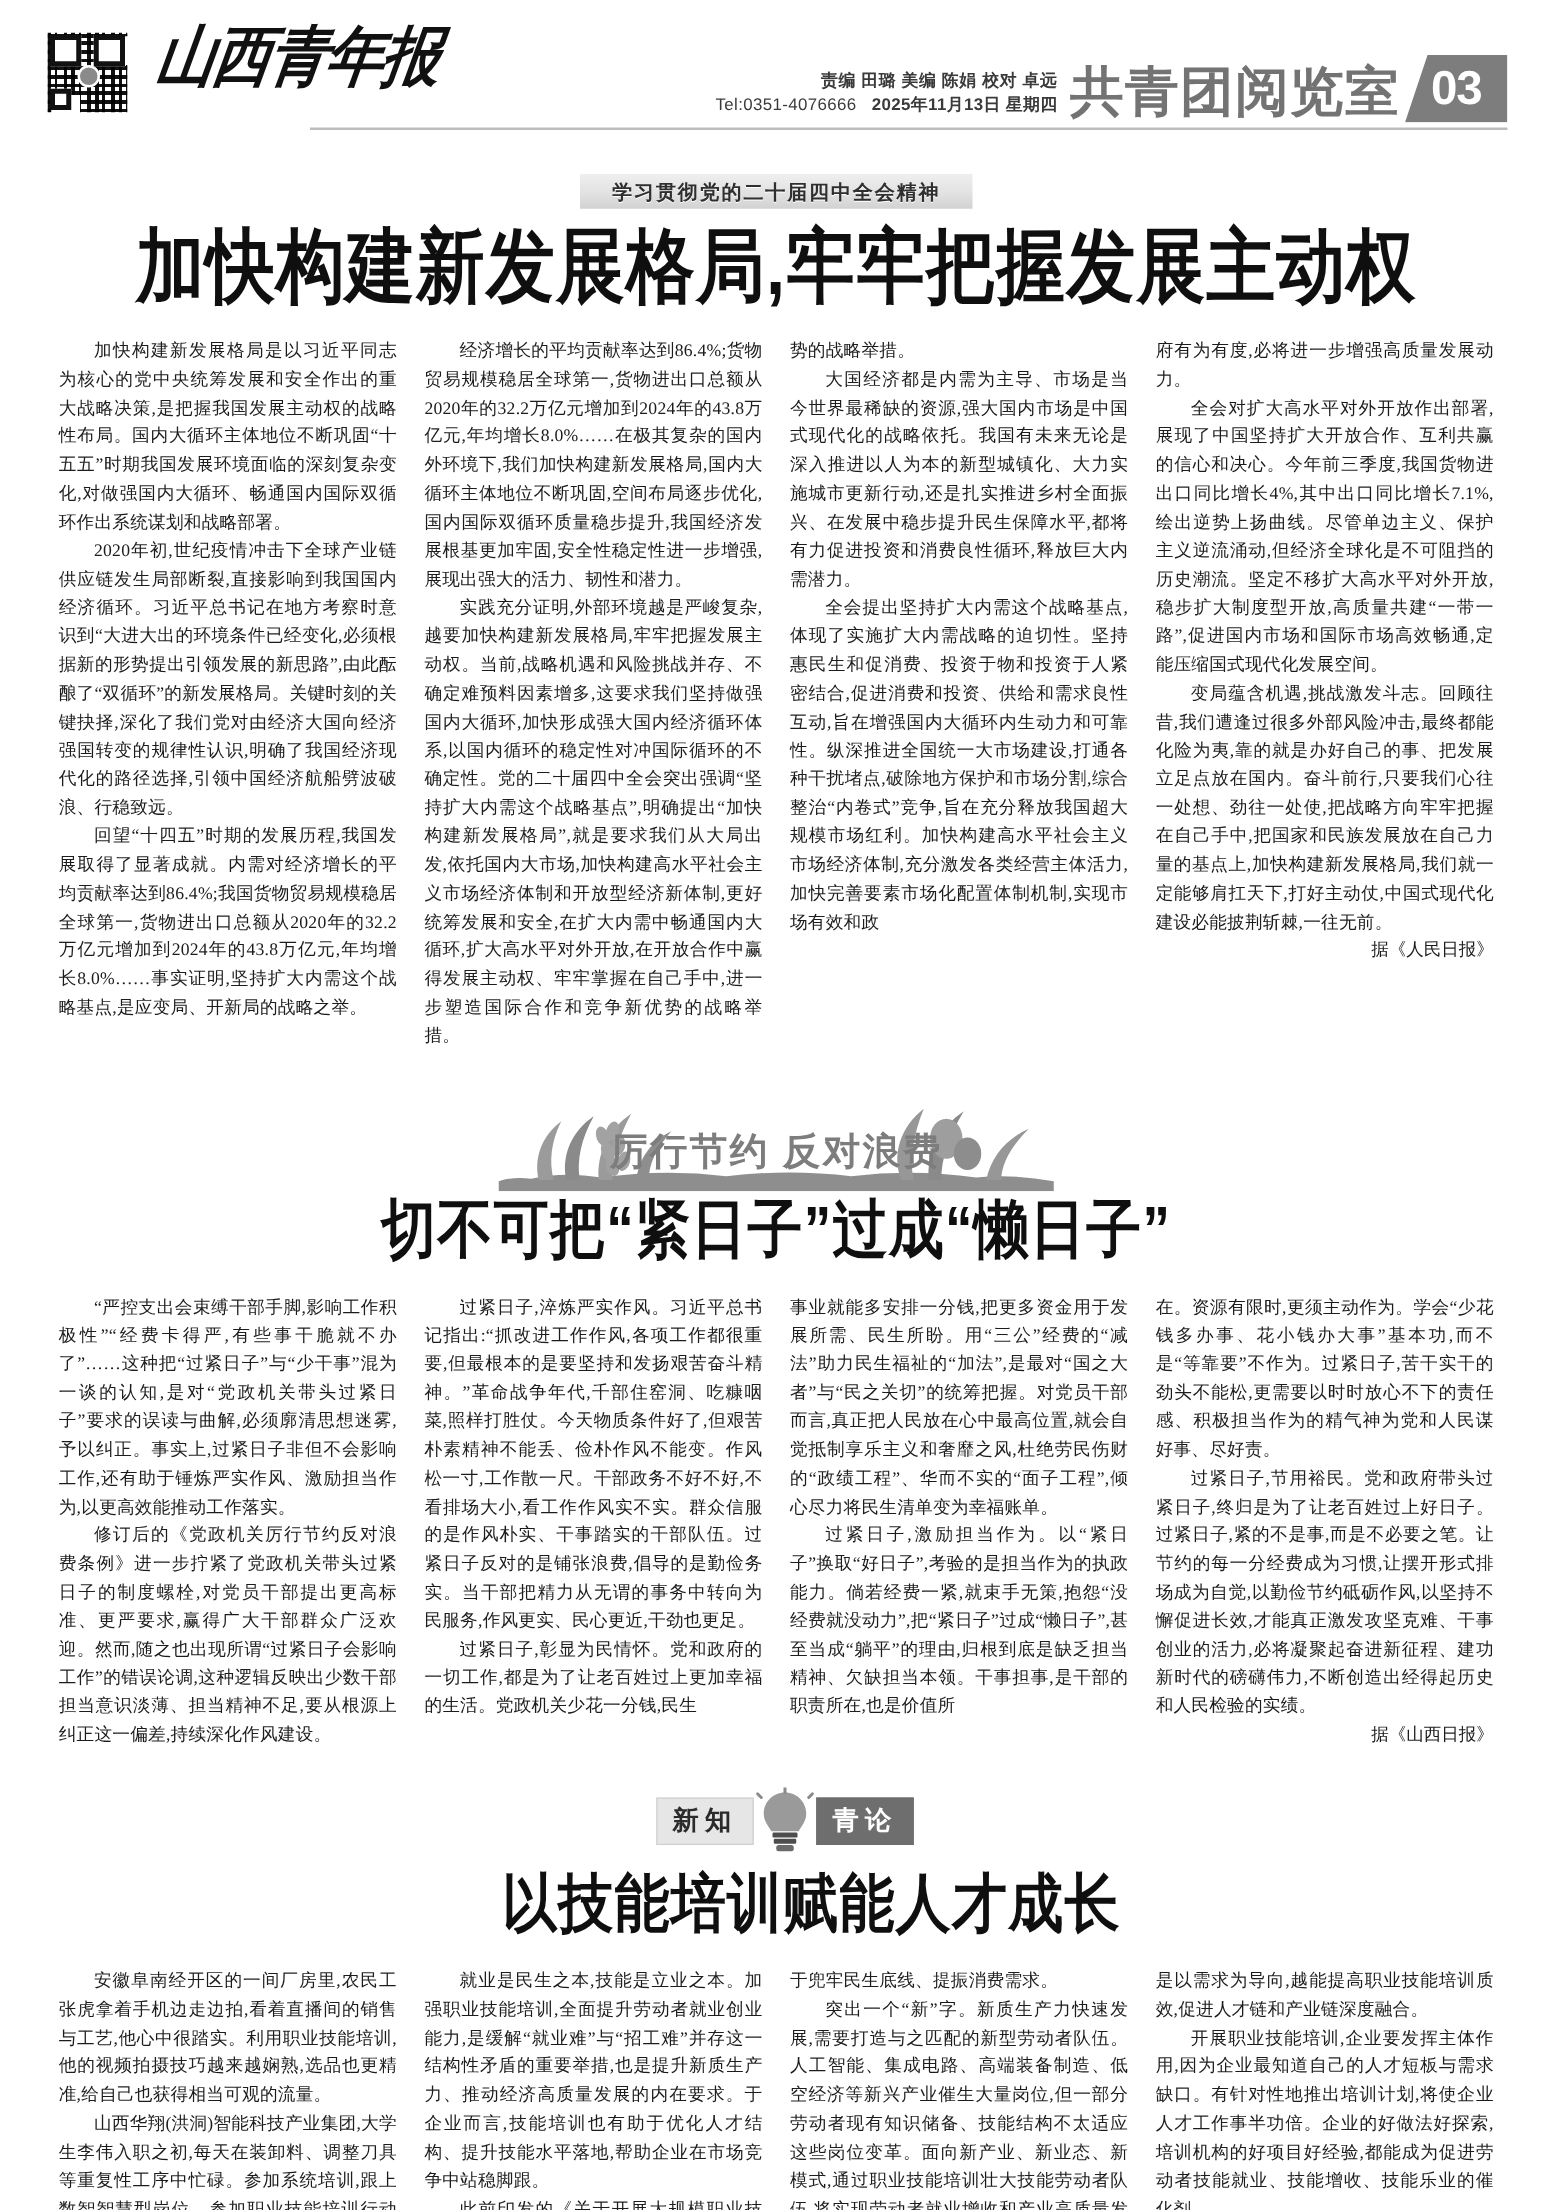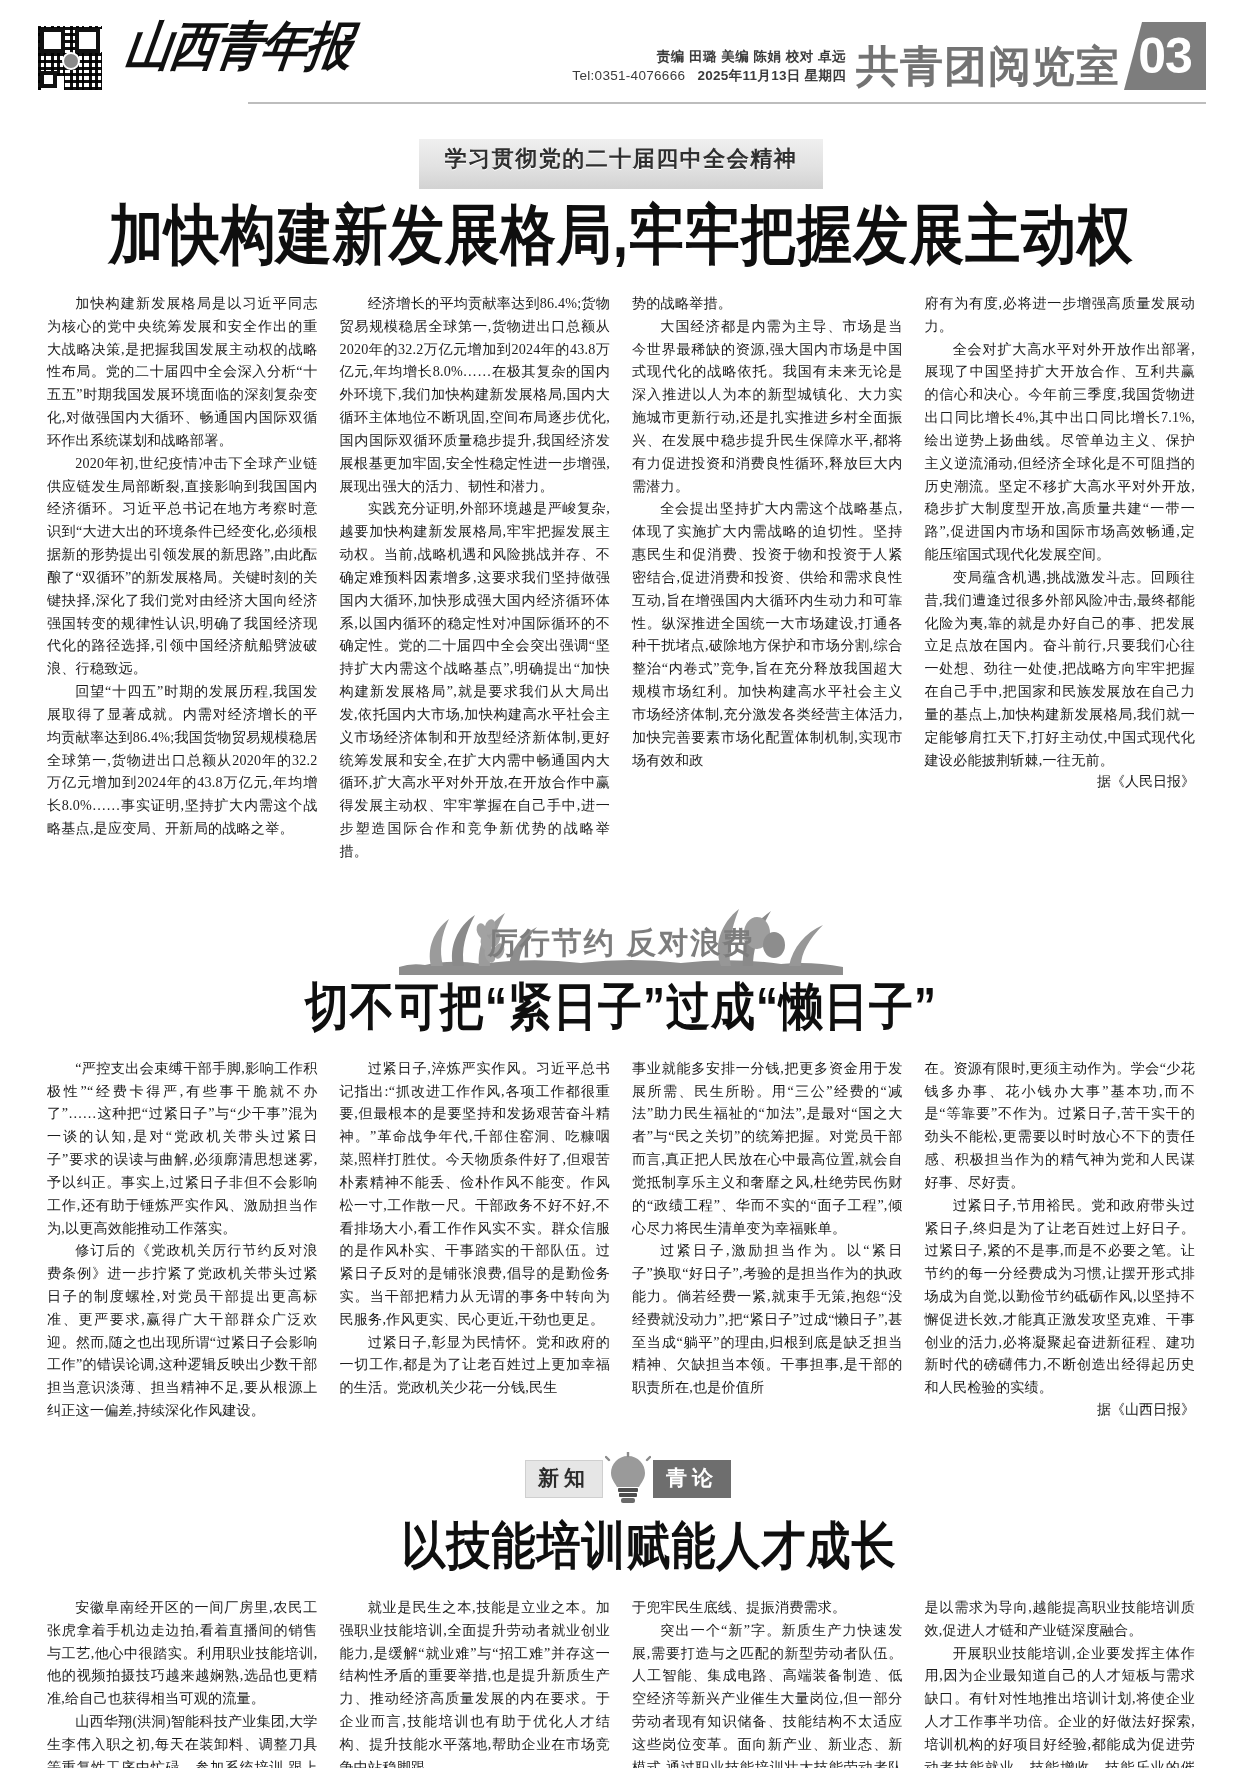--- a/index.html
+++ b/index.html
@@ -79,45 +79,46 @@
     font-size: 43px;
     font-weight: 700;
     color: #737373;
     letter-spacing: 1px;
     line-height: .95;
     white-space: nowrap;
     padding-bottom: 2px;
   }
   .pagenum-box {
     margin-left: 4px;
-    width: 82px; height: 68px;
+    width: 82px; height: 54px;
     background: #7d7d7d;
     color: #fff;
     font-family: "Liberation Sans", sans-serif;
-    font-size: 50px;
+    font-size: 38px;
     font-weight: 700;
     display: flex; align-items: center; justify-content: center;
     clip-path: polygon(22% 0, 100% 0, 100% 100%, 0 100%);
     letter-spacing: -1px;
+    margin-top: 22px;
   }
   .mast-rule {
     position: absolute;
     left: 248px; right: 36px; bottom: 8px;
     height: 2px; background: #bdbdbd;
   }
 
   
   .content { padding: 0 36px; }
   .banner-row { display: flex; justify-content: center; margin-top: 26px; }
   .banner-tag {
     background: linear-gradient(180deg,#efefef 0%,#e2e2e2 55%,#d2d2d2 100%);
     border-top: 1px solid #fff;
-    padding: 5px 26px 15px;
+    padding: 5px 26px 2px;
     font-family: Liberation Mono, monospace;
-    font-size: 22px;
+    font-size: 16px;
     font-weight: 700;
     color: #2f2f2f;
     letter-spacing: 1.5px;
     text-shadow: 0 1px 0 #fff;
   }
   .headline-1 {
     text-align: center;
     margin-top: 14px;
     font-family: "Liberation Sans", sans-serif;
     font-weight: 700;
@@ -252,21 +253,21 @@
 
     <div>
       <div class="banner-row">
         <div class="banner-tag">学习贯彻党的二十届四中全会精神</div>
       </div>
       <div class="headline-1">加快构建新发展格局,牢牢把握发展主动权</div>
 
       <div class="cols" style="margin-top:34px;">
         <div class="col">
           <div class="body-txt">
-            <p>加快构建新发展格局是以习近平同志为核心的党中央统筹发展和安全作出的重大战略决策,是把握我国发展主动权的战略性布局。党的二十届四中全会深入分析“十五五”时期我国发展环境面临的深刻复杂变化,对做强国内大循环、畅通国内国际双循环作出系统谋划和战略部署。</p>
+            <p>加快构建新发展格局是以习近平同志为核心的党中央统筹发展和安全作出的重大战略决策,是把握我国发展主动权的战略性布局。国内大循环主体地位不断巩固“十五五”时期我国发展环境面临的深刻复杂变化,对做强国内大循环、畅通国内国际双循环作出系统谋划和战略部署。</p>
               <p>2020年初,世纪疫情冲击下全球产业链供应链发生局部断裂,直接影响到我国国内经济循环。习近平总书记在地方考察时意识到“大进大出的环境条件已经变化,必须根据新的形势提出引领发展的新思路”,由此酝酿了“双循环”的新发展格局。关键时刻的关键抉择,深化了我们党对由经济大国向经济强国转变的规律性认识,明确了我国经济现代化的路径选择,引领中国经济航船劈波破浪、行稳致远。</p>
               <p>回望“十四五”时期的发展历程,我国发展取得了显著成就。内需对经济增长的平均贡献率达到86.4%;我国货物贸易规模稳居全球第一,货物进出口总额从2020年的32.2万亿元增加到2024年的43.8万亿元,年均增长8.0%……事实证明,坚持扩大内需这个战略基点,是应变局、开新局的战略之举。</p>
           </div>
         </div>
         <div class="col">
           <div class="body-txt">
             <p>经济增长的平均贡献率达到86.4%;货物贸易规模稳居全球第一,货物进出口总额从2020年的32.2万亿元增加到2024年的43.8万亿元,年均增长8.0%……在极其复杂的国内外环境下,我们加快构建新发展格局,国内大循环主体地位不断巩固,空间布局逐步优化,国内国际双循环质量稳步提升,我国经济发展根基更加牢固,安全性稳定性进一步增强,展现出强大的活力、韧性和潜力。</p>
               <p>实践充分证明,外部环境越是严峻复杂,越要加快构建新发展格局,牢牢把握发展主动权。当前,战略机遇和风险挑战并存、不确定难预料因素增多,这要求我们坚持做强国内大循环,加快形成强大国内经济循环体系,以国内循环的稳定性对冲国际循环的不确定性。党的二十届四中全会突出强调“坚持扩大内需这个战略基点”,明确提出“加快构建新发展格局”,就是要求我们从大局出发,依托国内大市场,加快构建高水平社会主义市场经济体制和开放型经济新体制,更好统筹发展和安全,在扩大内需中畅通国内大循环,扩大高水平对外开放,在开放合作中赢得发展主动权、牢牢掌握在自己手中,进一步塑造国际合作和竞争新优势的战略举措。</p>
           </div>
         </div>

